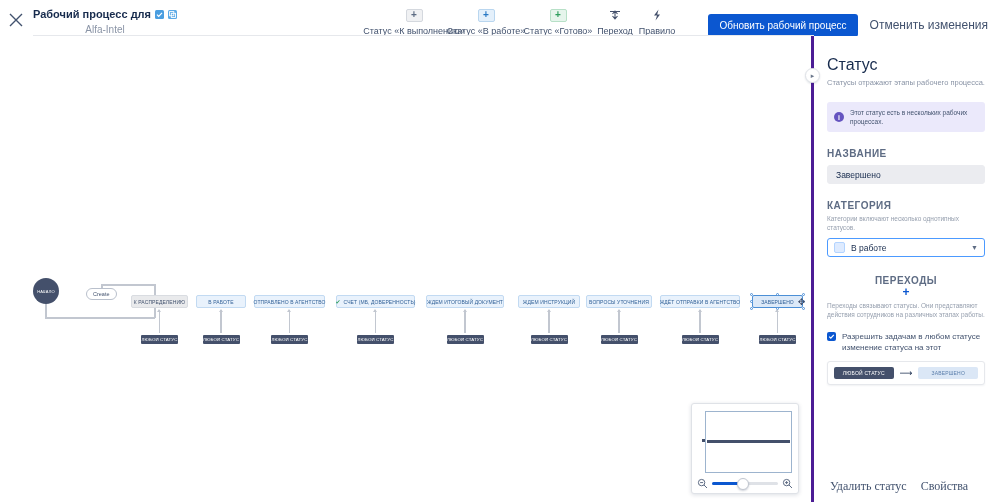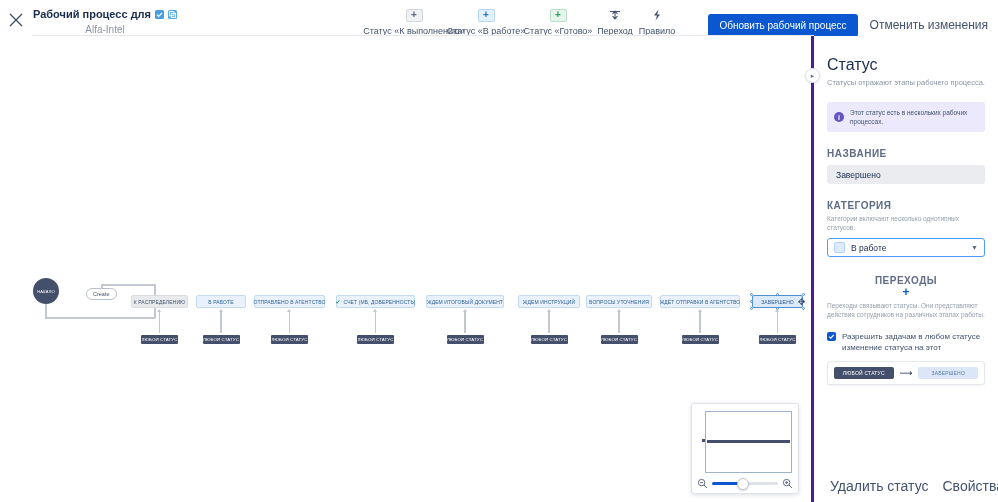--- a/index.html
+++ b/index.html
@@ -204,22 +204,22 @@
     background:#dbe7f6;color:#5a7eab;font-size:5px;border-radius:2px;
     padding:3px 0;flex:1 1 0;text-align:center;letter-spacing:.2px;white-space:nowrap;
   }
   .arrow-r{color:#172b4d;font-size:9px;line-height:1;flex:0 0 auto;}
 
   .p-footer{
     position:absolute;left:0;bottom:0;width:184px;height:32px;
     display:flex;align-items:center;gap:8px;padding-left:13px;box-sizing:border-box;
   }
   .btn-ghost{
-    background:none;border:none;color:#42526e;font-size:14px;cursor:pointer;
-    font-family:Liberation Sans, sans-serif;white-space:nowrap;padding:4px 3px;
+    background:none;border:none;color:#42526e;font-size:12px;cursor:pointer;
+    font-family:Liberation Serif, serif;white-space:nowrap;padding:4px 3px;
   }
 </style>
 </head>
 <body>
 
 <div class="app">
 
   <div class="header">
     <div class="close-btn">
       <svg width="20" height="20" viewBox="0 0 20 20">

